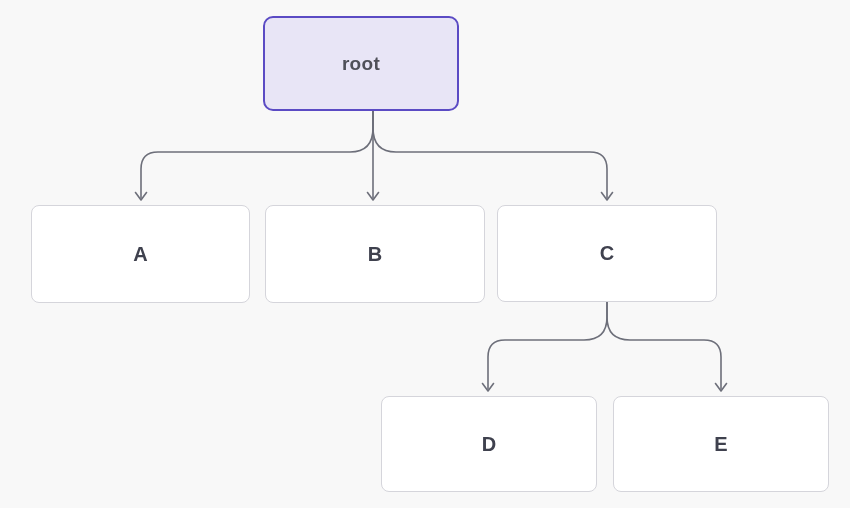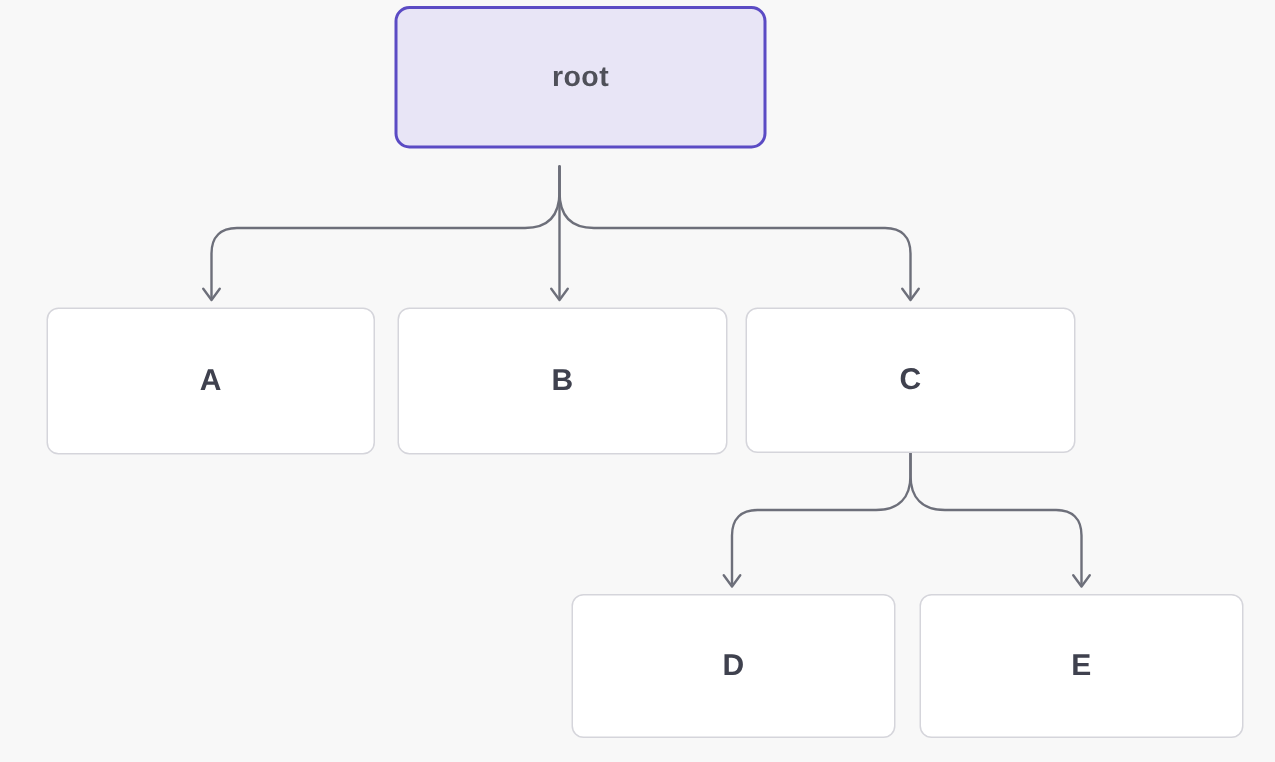--- a/index.html
+++ b/index.html
@@ -44,21 +44,21 @@
     letter-spacing: 0.3px;
     cursor: default;
   }
   .node.root-node {
     background: #e8e5f6;
     border: 2px solid #5b4bc4;
     border-radius: 10px;
     color: #4f5059;
     font-size: 19px;
   }
-  .node-root { left: 263px; top: 4px;  width: 248px; height: 95px; }
+  .node-root { left: 263px; top: 16px;  width: 196px; height: 95px; }
   .node-a    { left: 31px;  top: 205px; width: 219px; height: 98px; }
   .node-b    { left: 265px; top: 205px; width: 220px; height: 98px; }
   .node-c    { left: 497px; top: 205px; width: 220px; height: 97px; }
   .node-d    { left: 381px; top: 396px; width: 216px; height: 96px; }
   .node-e    { left: 613px; top: 396px; width: 216px; height: 96px; }
 </style>
 </head>
 <body>
 
 <div class="stage">

